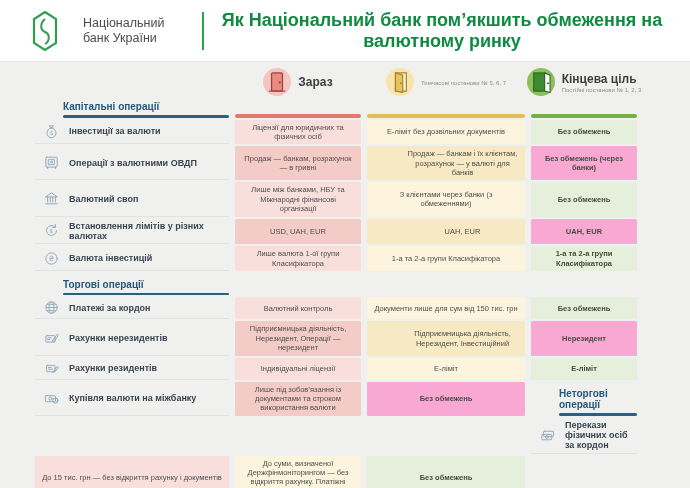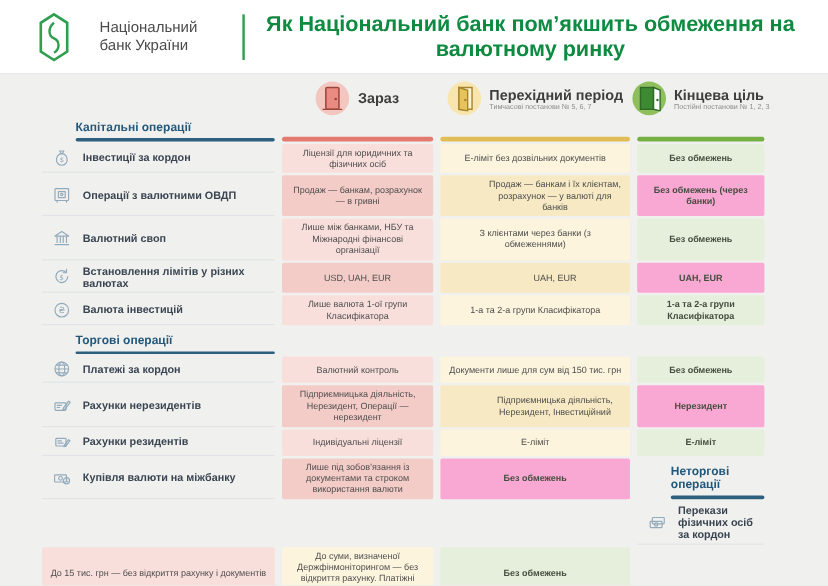--- a/index.html
+++ b/index.html
@@ -87,21 +87,20 @@
       </div>
       <div class="door-hd">
         <span class="door-circle trans">
           <svg width="20" height="22" viewBox="0 0 22 24">
             <path d="M6 2h12v20H6z" fill="#fdf4d4" stroke="#a8842c" stroke-width="1.3"></path>
             <path d="M6 2 14 4.5v19L6 22z" fill="#e7c35c" stroke="#a8842c" stroke-width="1.3"></path>
             <circle cx="11.8" cy="13.5" r="1.1" fill="#a8842c"></circle>
           </svg>
         </span>
         <span class="txt">
-          <span class="door-label">Перехідний період</span>
           <span class="door-sub">Тимчасові постанови № 5, 6, 7</span>
         </span>
       </div>
       <div class="door-hd">
         <span class="door-circle goal">
           <svg width="20" height="22" viewBox="0 0 22 24">
             <rect x="3" y="2" width="12" height="20" fill="#3e8a33" stroke="#2f6b27" stroke-width="1.3"></rect>
             <path d="M15 2 21 4.5v19L15 22z" fill="#ffffff" stroke="#2f6b27" stroke-width="1.3"></path>
             <circle cx="18.6" cy="13.5" r="1.1" fill="#2f6b27"></circle>
           </svg>
@@ -125,21 +124,21 @@
         <div class="cat-bar" style="background: rgb(118, 176, 67);"></div>
       </div>
       <div class="rlabel">
         <span class="ric">
           <svg width="17" height="17" viewBox="0 0 24 24">
             <path fill="none" stroke="#93aabb" stroke-width="1.4" stroke-linecap="round" stroke-linejoin="round" d="M9.5 4h5l-1.8 3h-1.4z"></path>
             <path fill="none" stroke="#93aabb" stroke-width="1.4" stroke-linecap="round" stroke-linejoin="round" d="M12 7c-4.2 0-6.3 4-6.3 7.5a6.3 6.3 0 0 0 12.6 0C18.3 11 16.2 7 12 7z"></path>
             <text x="12" y="17.5" font-size="8" fill="#93aabb" stroke="none" text-anchor="middle" font-family="DejaVu Sans">$</text>
           </svg>
         </span>
-        <span class="rtx">Інвестиції за кордон</span>
+        <span class="rtx">Інвестиції за валюти</span>
       </div>
       <div class="cell now light">Ліцензії для юридичних та фізичних осіб</div>
       <div class="cell trans light">Е-ліміт без дозвільних документів</div>
       <div class="cell goal light">Без обмежень</div>
       <div class="rlabel">
         <span class="ric">
           <svg width="17" height="17" viewBox="0 0 24 24">
             <rect fill="none" stroke="#93aabb" stroke-width="1.4" stroke-linecap="round" stroke-linejoin="round" x="4" y="4.5" width="16" height="14" rx="1"></rect>
             <rect fill="none" stroke="#93aabb" stroke-width="1.4" stroke-linecap="round" stroke-linejoin="round" x="8" y="8" width="8" height="7"></rect>
             <circle fill="none" stroke="#93aabb" stroke-width="1.4" stroke-linecap="round" stroke-linejoin="round" cx="12" cy="11.5" r="1.4"></circle>

